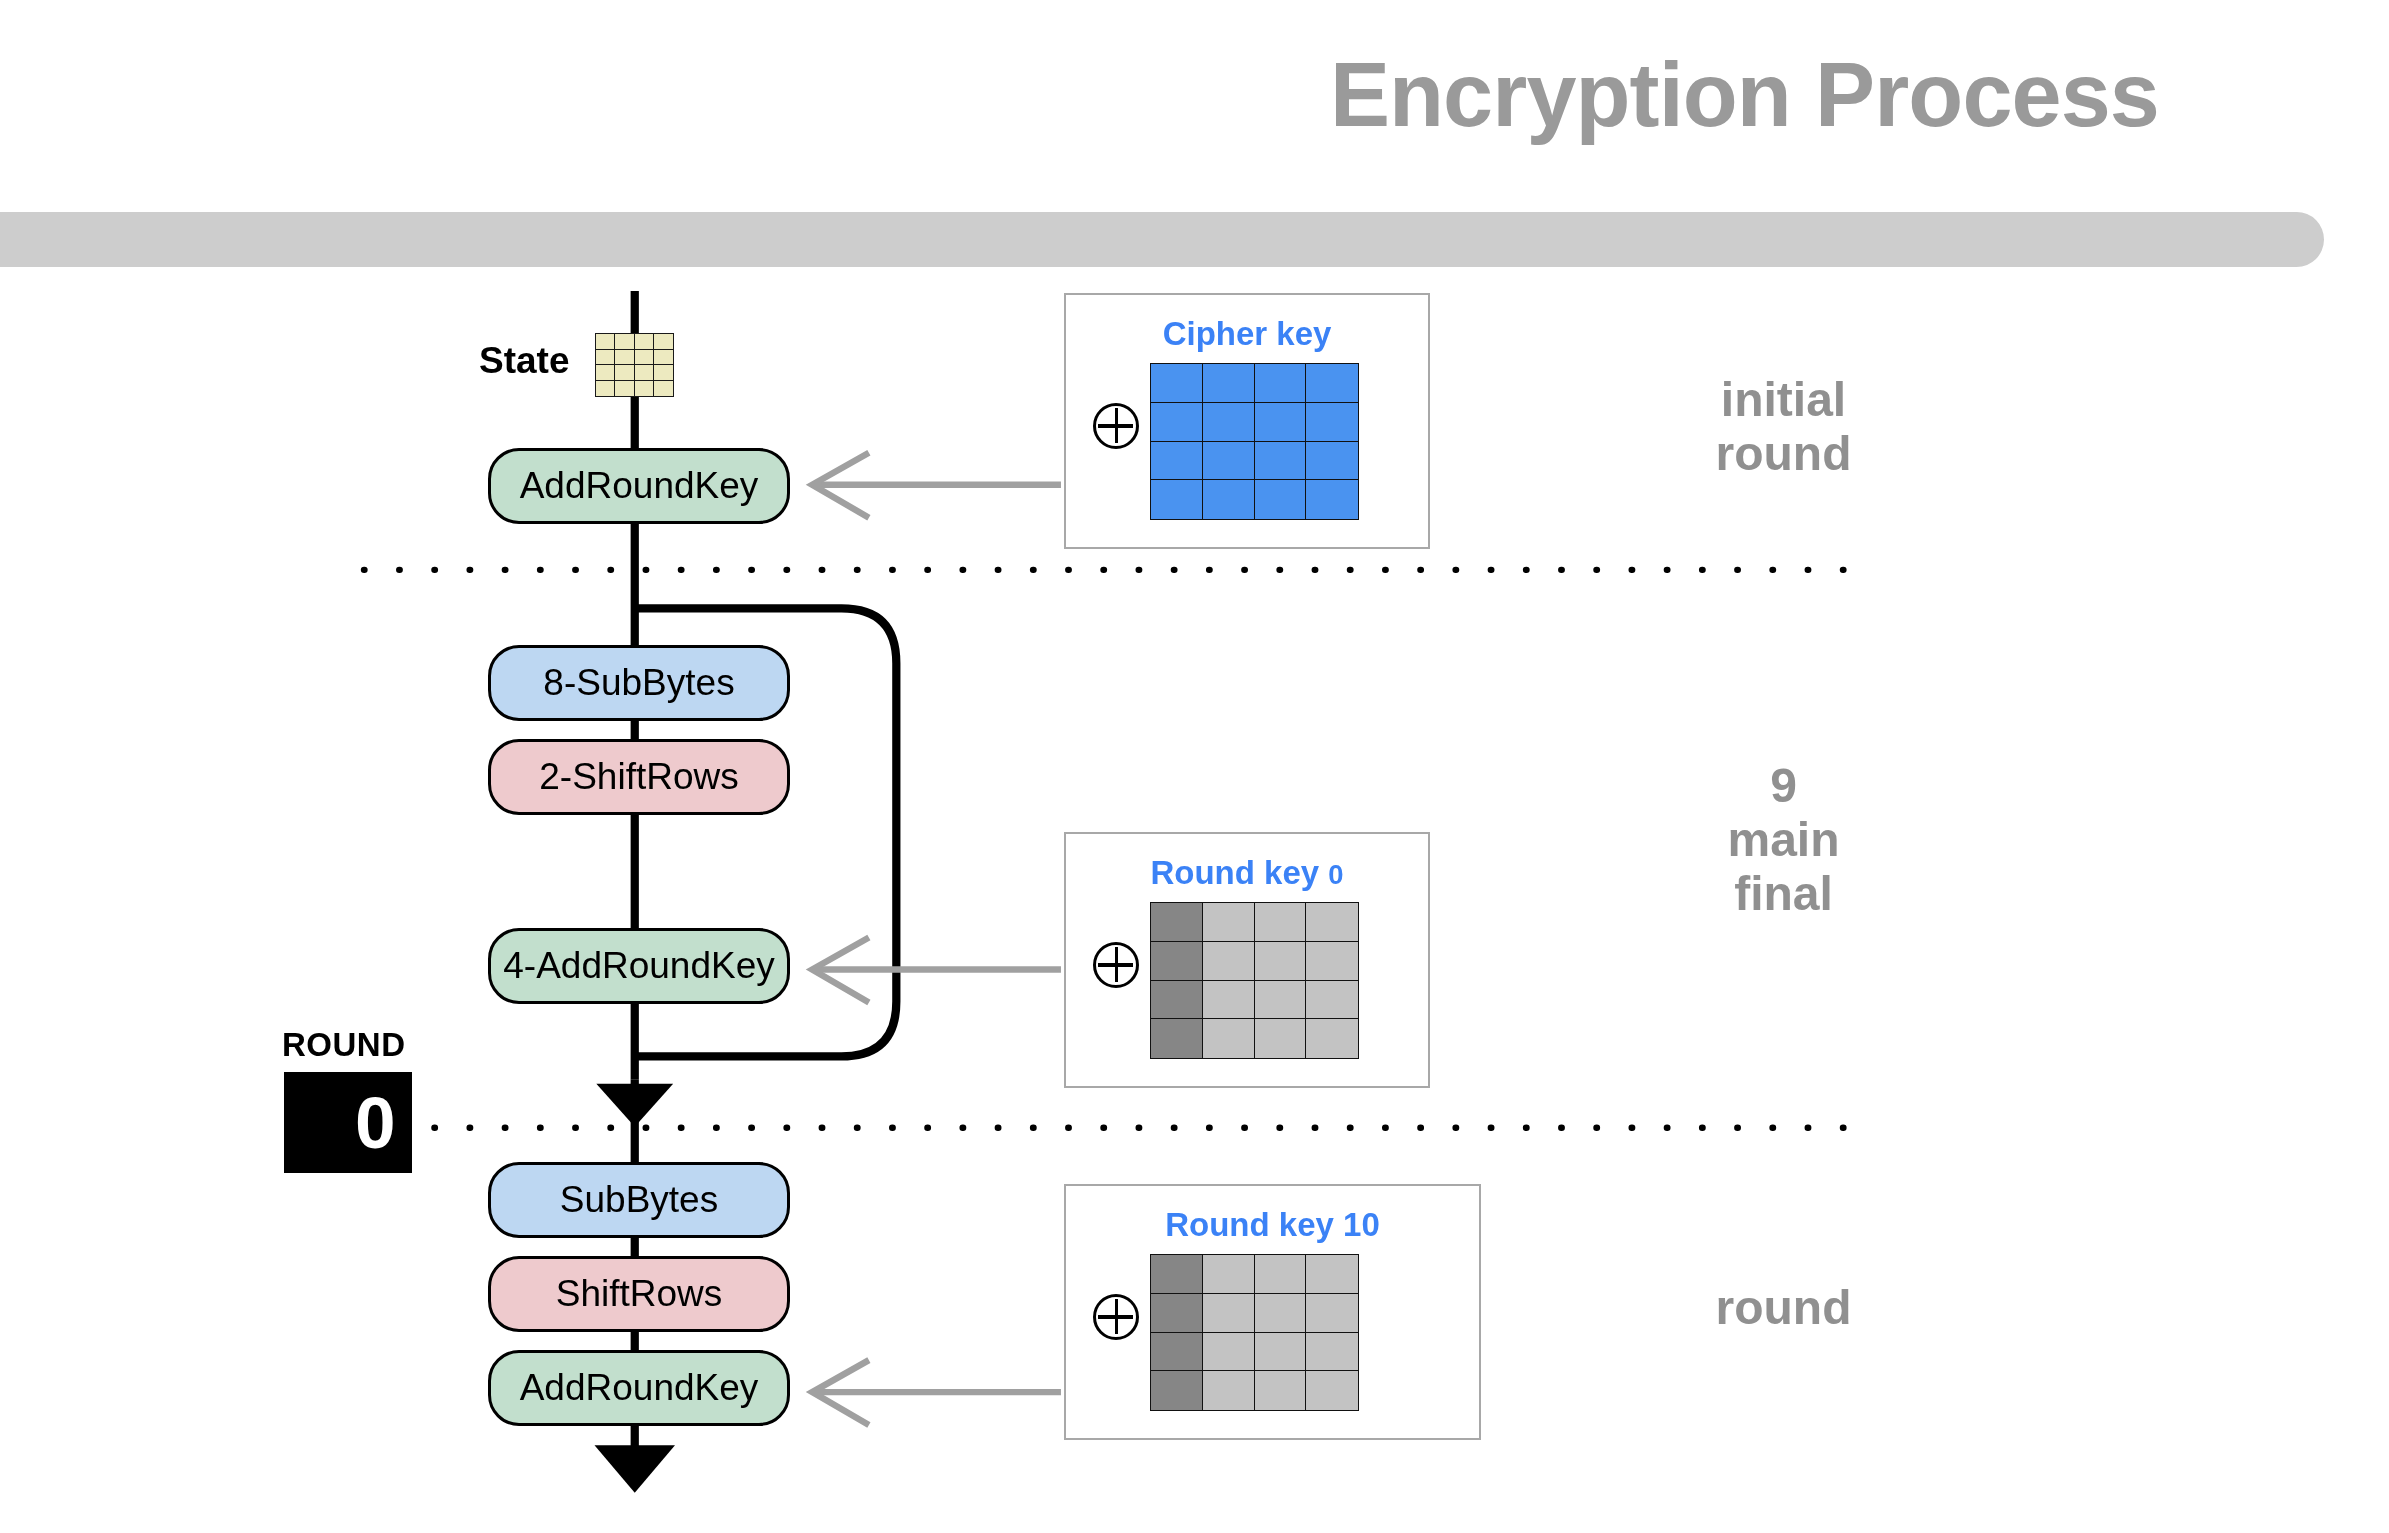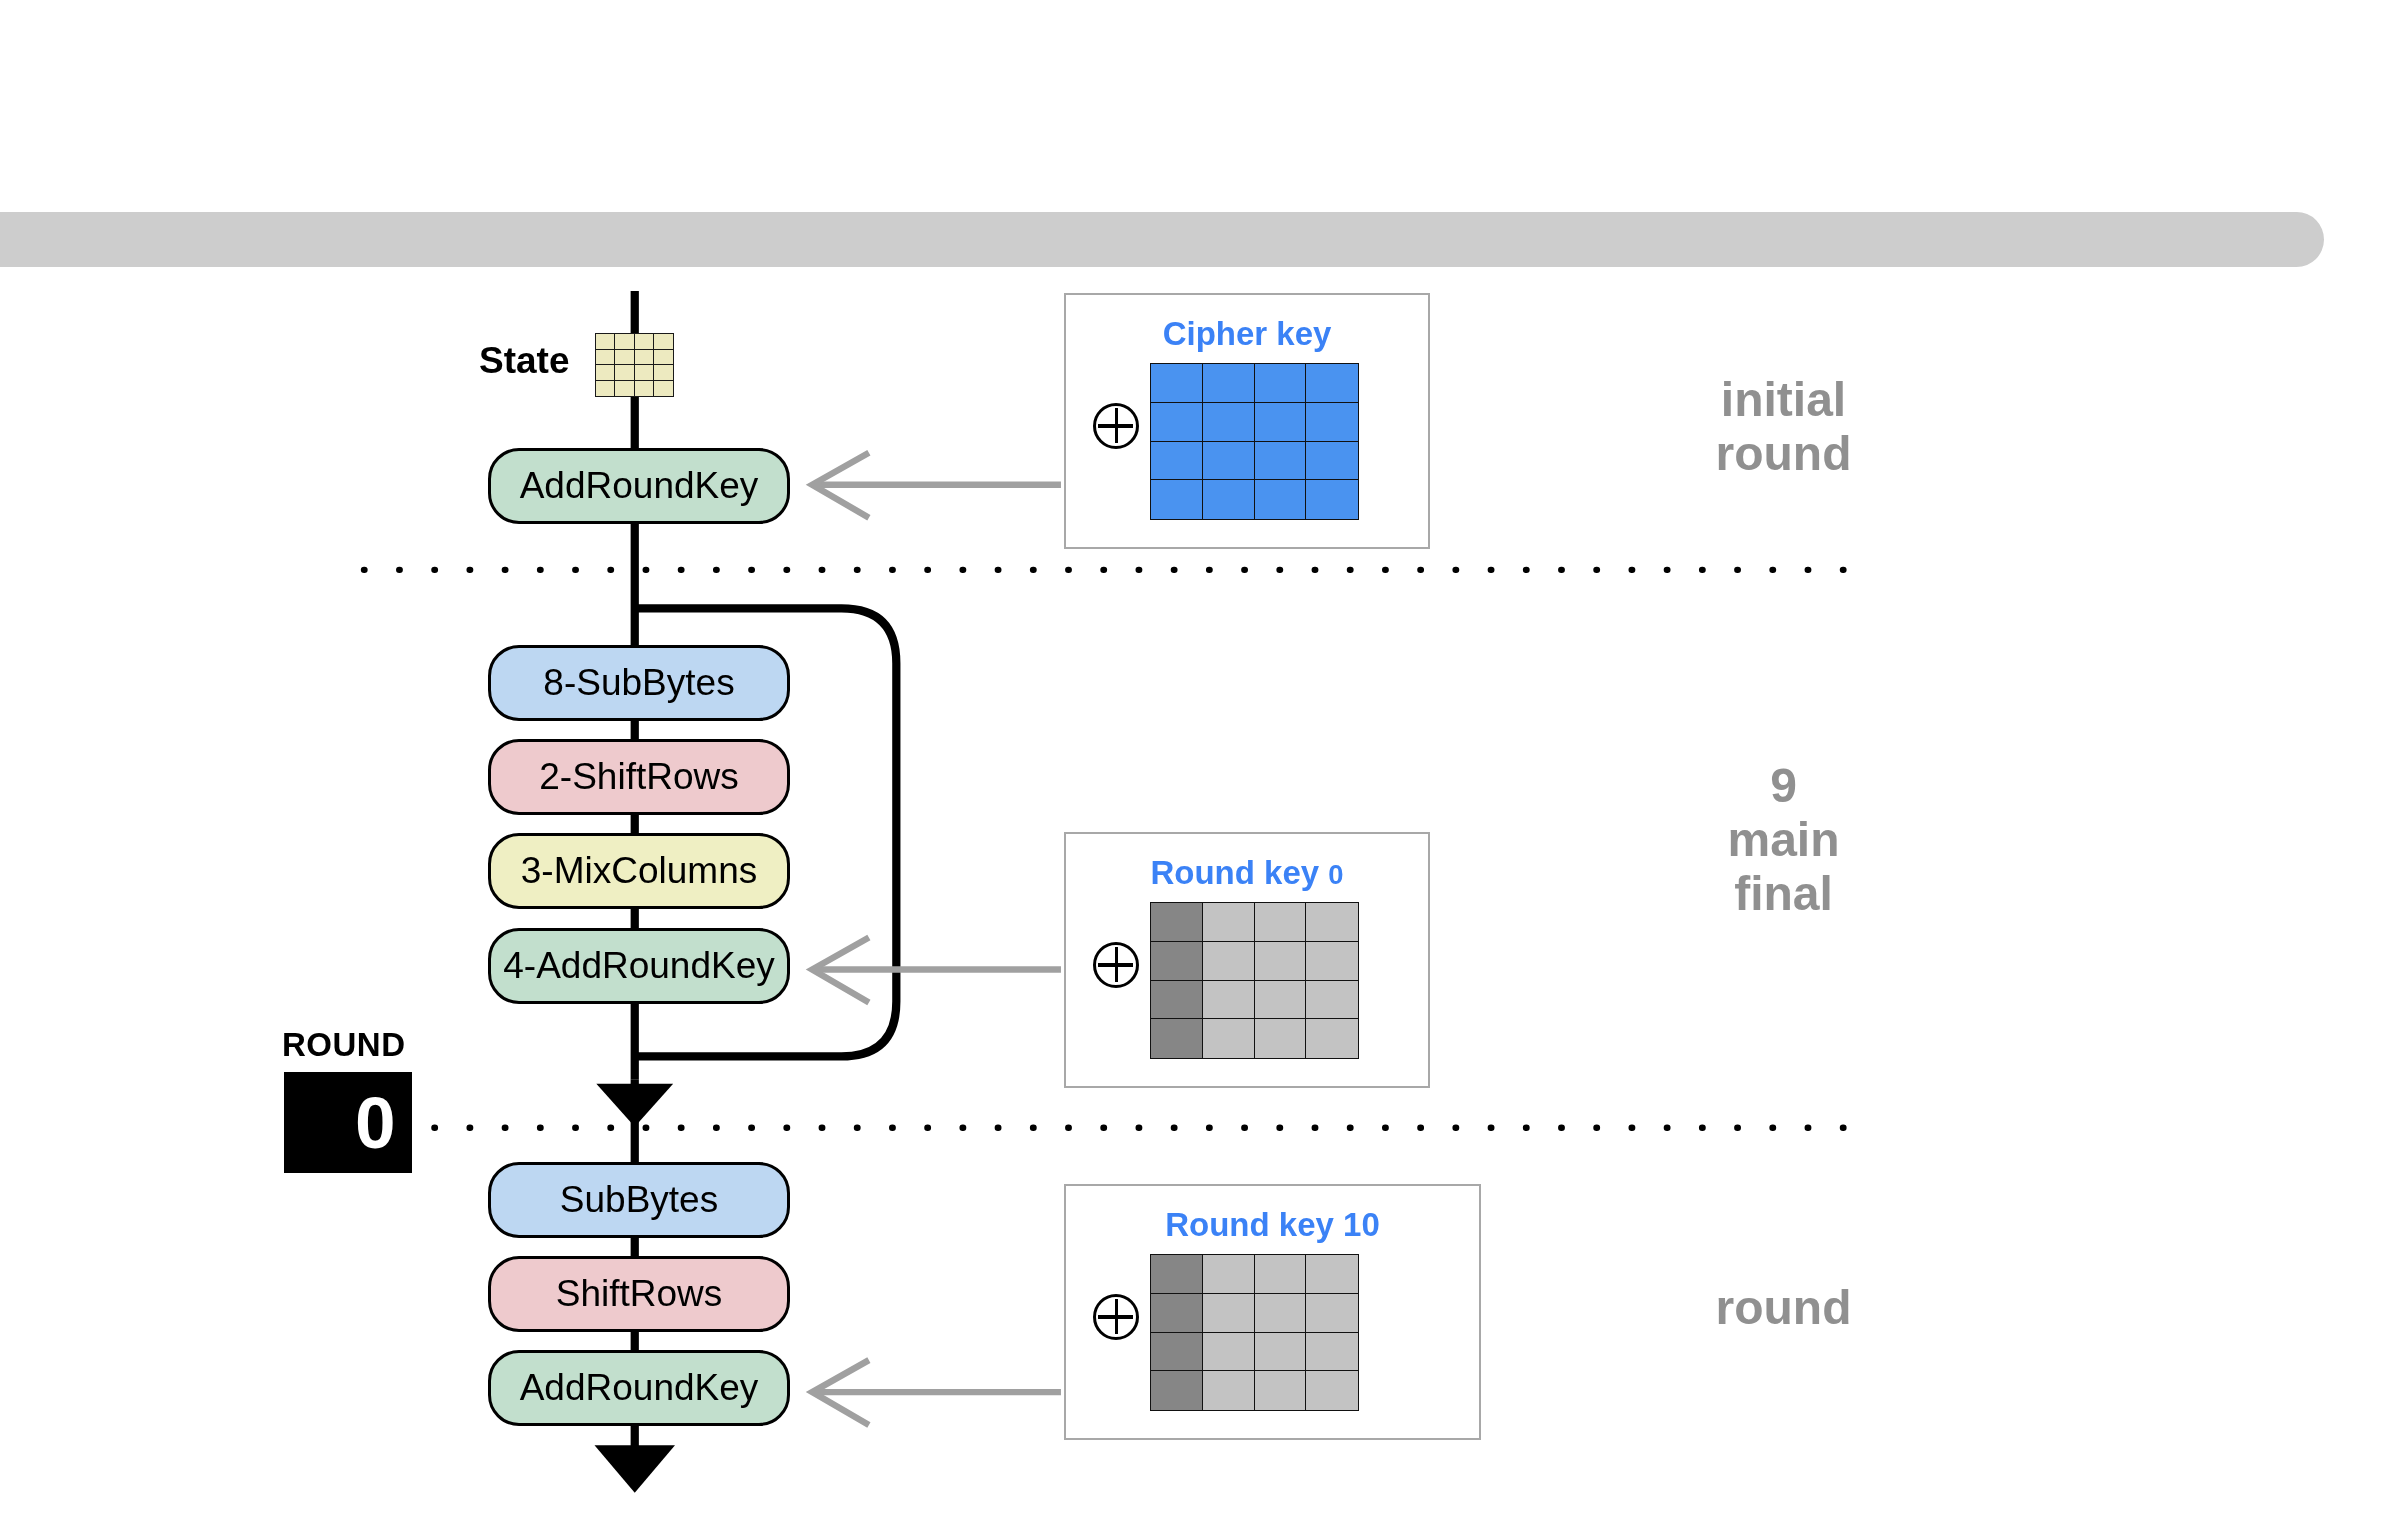--- a/index.html
+++ b/index.html
@@ -193,20 +193,21 @@
     color: #909090;
     line-height: 1.12;
     white-space: nowrap;
   }
 </style>
 </head>
 <body>
 
 <div id="stage">
 
+  <div class="title">Encryption Process</div>
   <div class="title-rule"></div>
 
   <svg id="wires" viewBox="0 0 2612 1676" xmlns="http://www.w3.org/2000/svg">
 
     <line x1="694" y1="318" x2="694" y2="490" stroke="#000" stroke-width="9"></line>
     <line x1="694" y1="560" x2="694" y2="715" stroke="#000" stroke-width="9"></line>
     <line x1="694" y1="715" x2="694" y2="1180" stroke="#000" stroke-width="9"></line>
     <line x1="694" y1="1180" x2="694" y2="1285" stroke="#000" stroke-width="9"></line>
     <line x1="694" y1="1285" x2="694" y2="1620" stroke="#000" stroke-width="9"></line>
 
@@ -253,23 +254,20 @@
 
   <div class="pill green" style="left:488px; top:448px; width:302px;">
     <span>AddRoundKey</span>
   </div>
 
   <div class="pill blue" style="left:488px; top:645px; width:302px;">
     <span>8-SubBytes</span>
   </div>
   <div class="pill pink" style="left:488px; top:739px; width:302px;">
     <span>2-ShiftRows</span>
-  </div>
-  <div class="pill yellow" style="left:488px; top:833px; width:302px;">
-    <span>3-MixColumns</span>
   </div>
   <div class="pill green" style="left:488px; top:928px; width:302px;text-align:right;">
     <span>4-AddRoundKey</span>
   </div>
 
   <div class="pill blue" style="left:488px; top:1162px; width:302px;">
     <span>SubBytes</span>
   </div>
   <div class="pill pink" style="left:488px; top:1256px; width:302px;">
     <span>ShiftRows</span>

